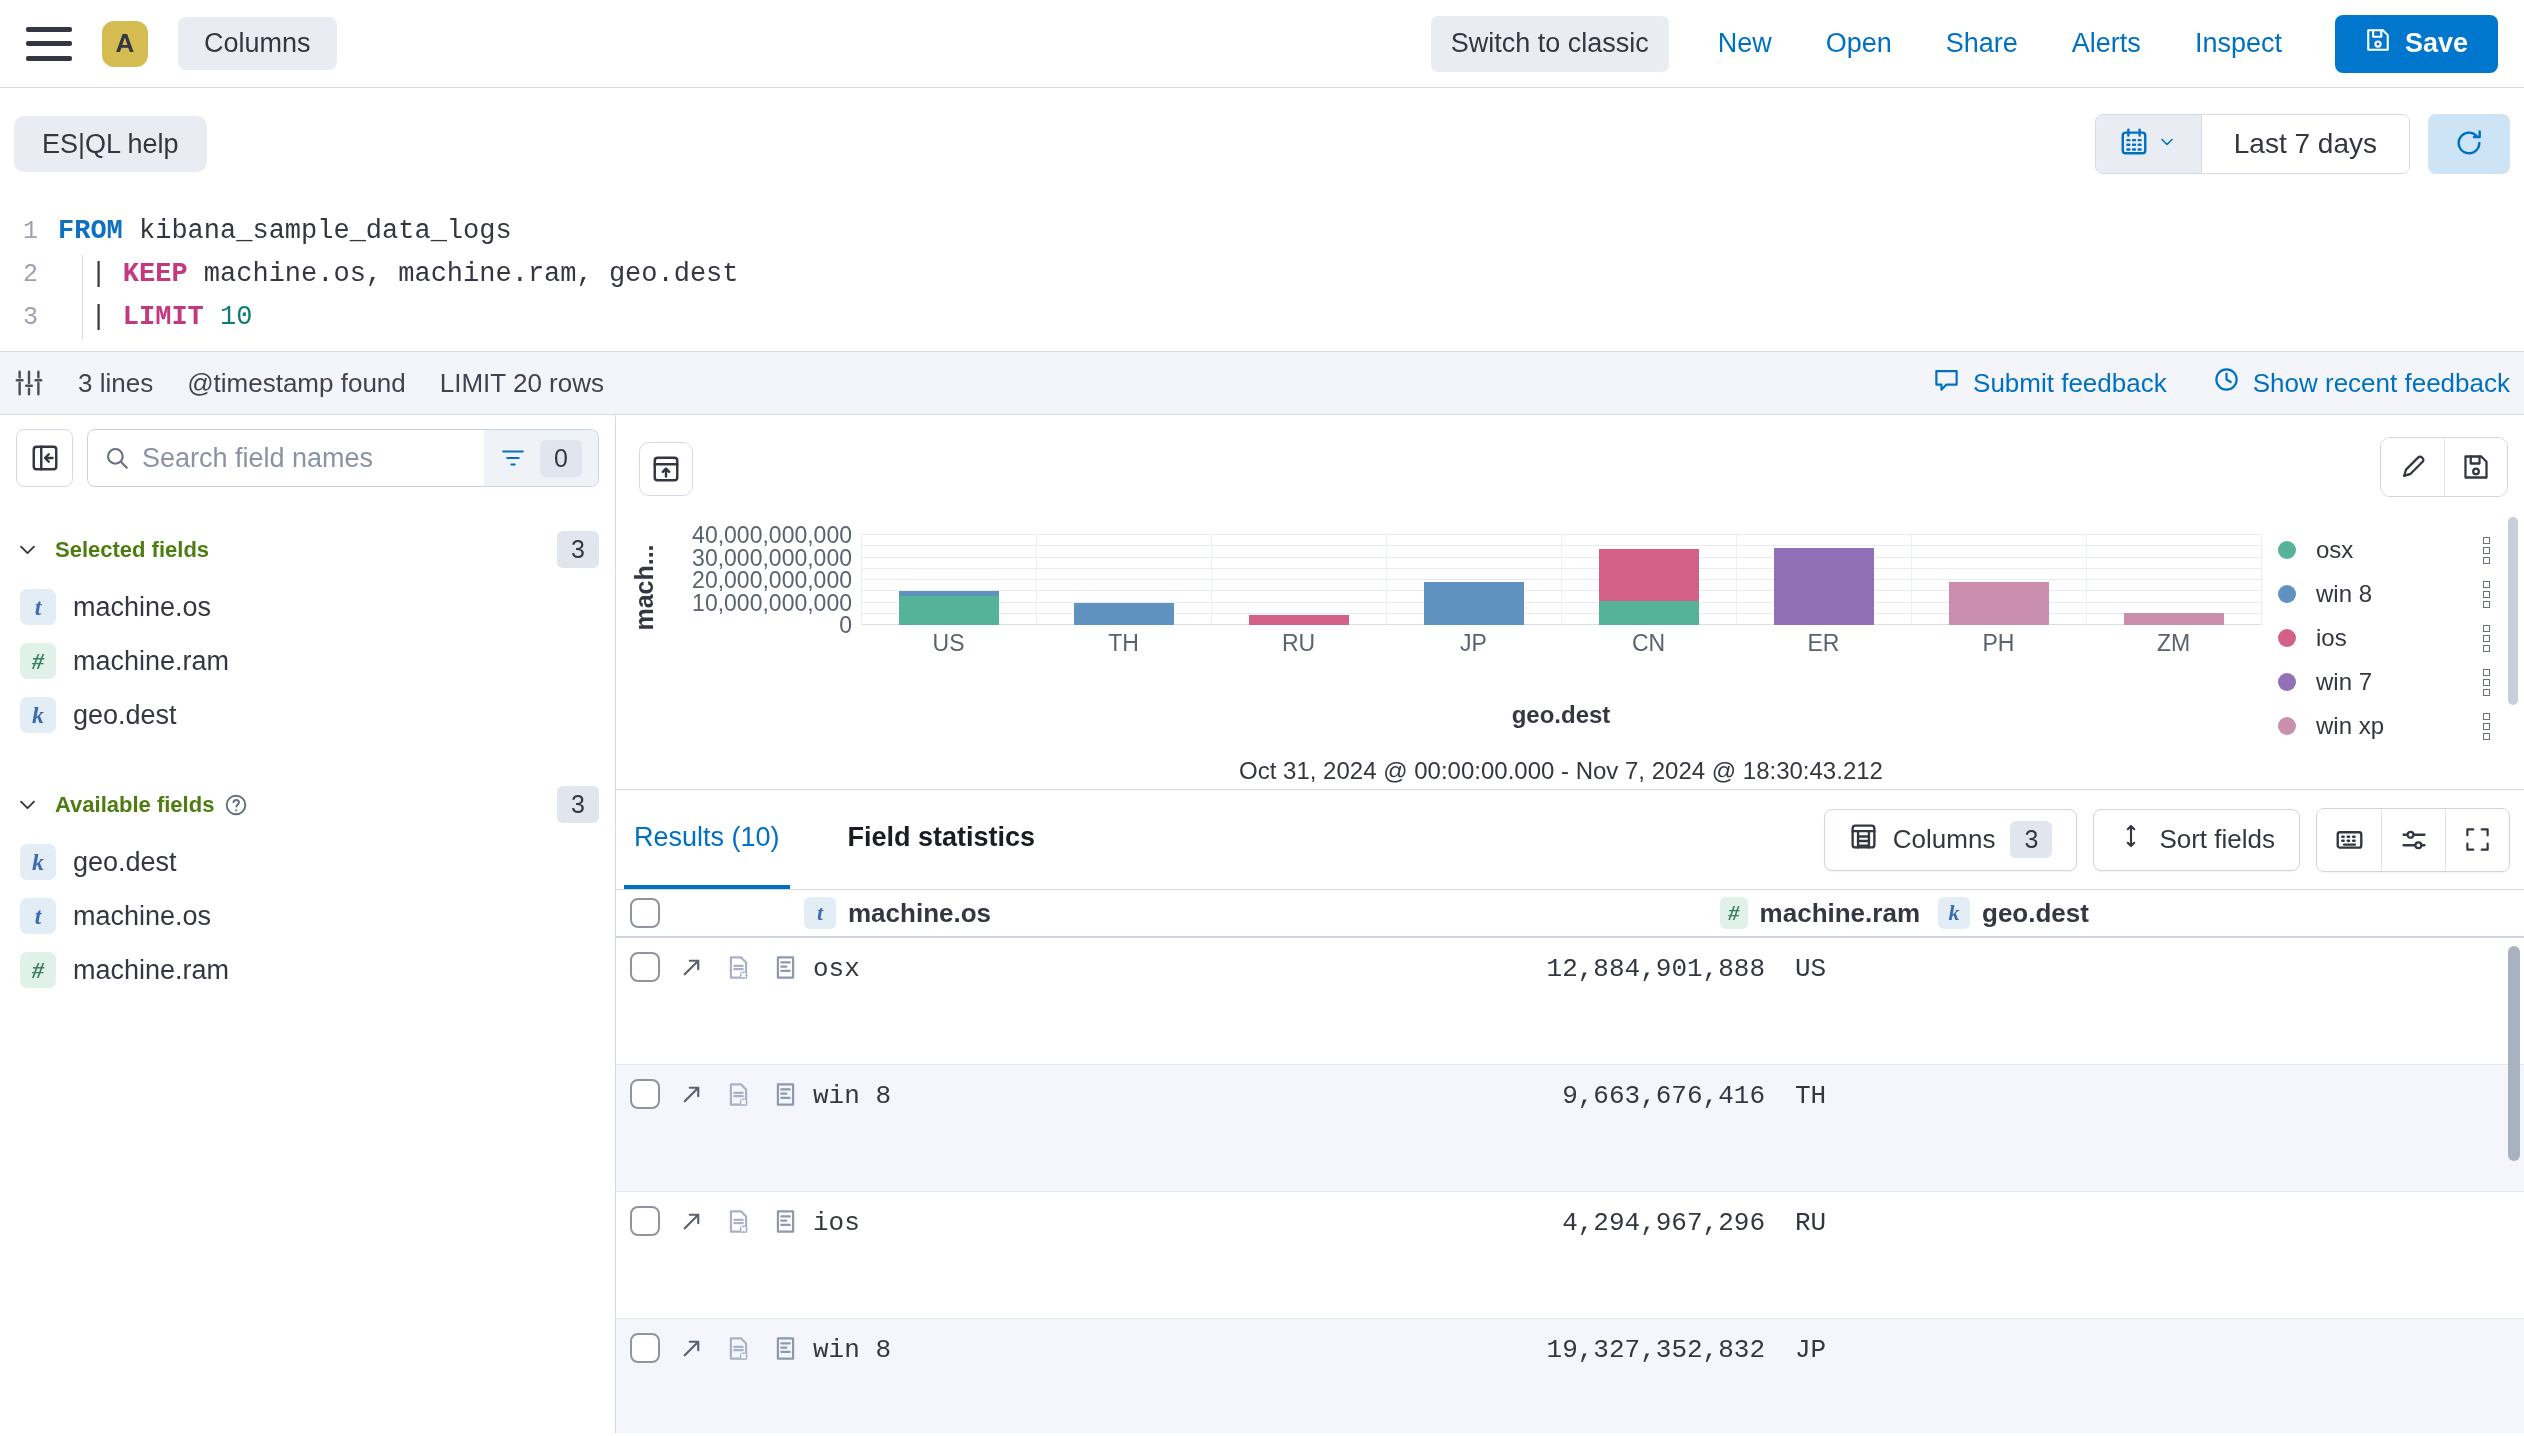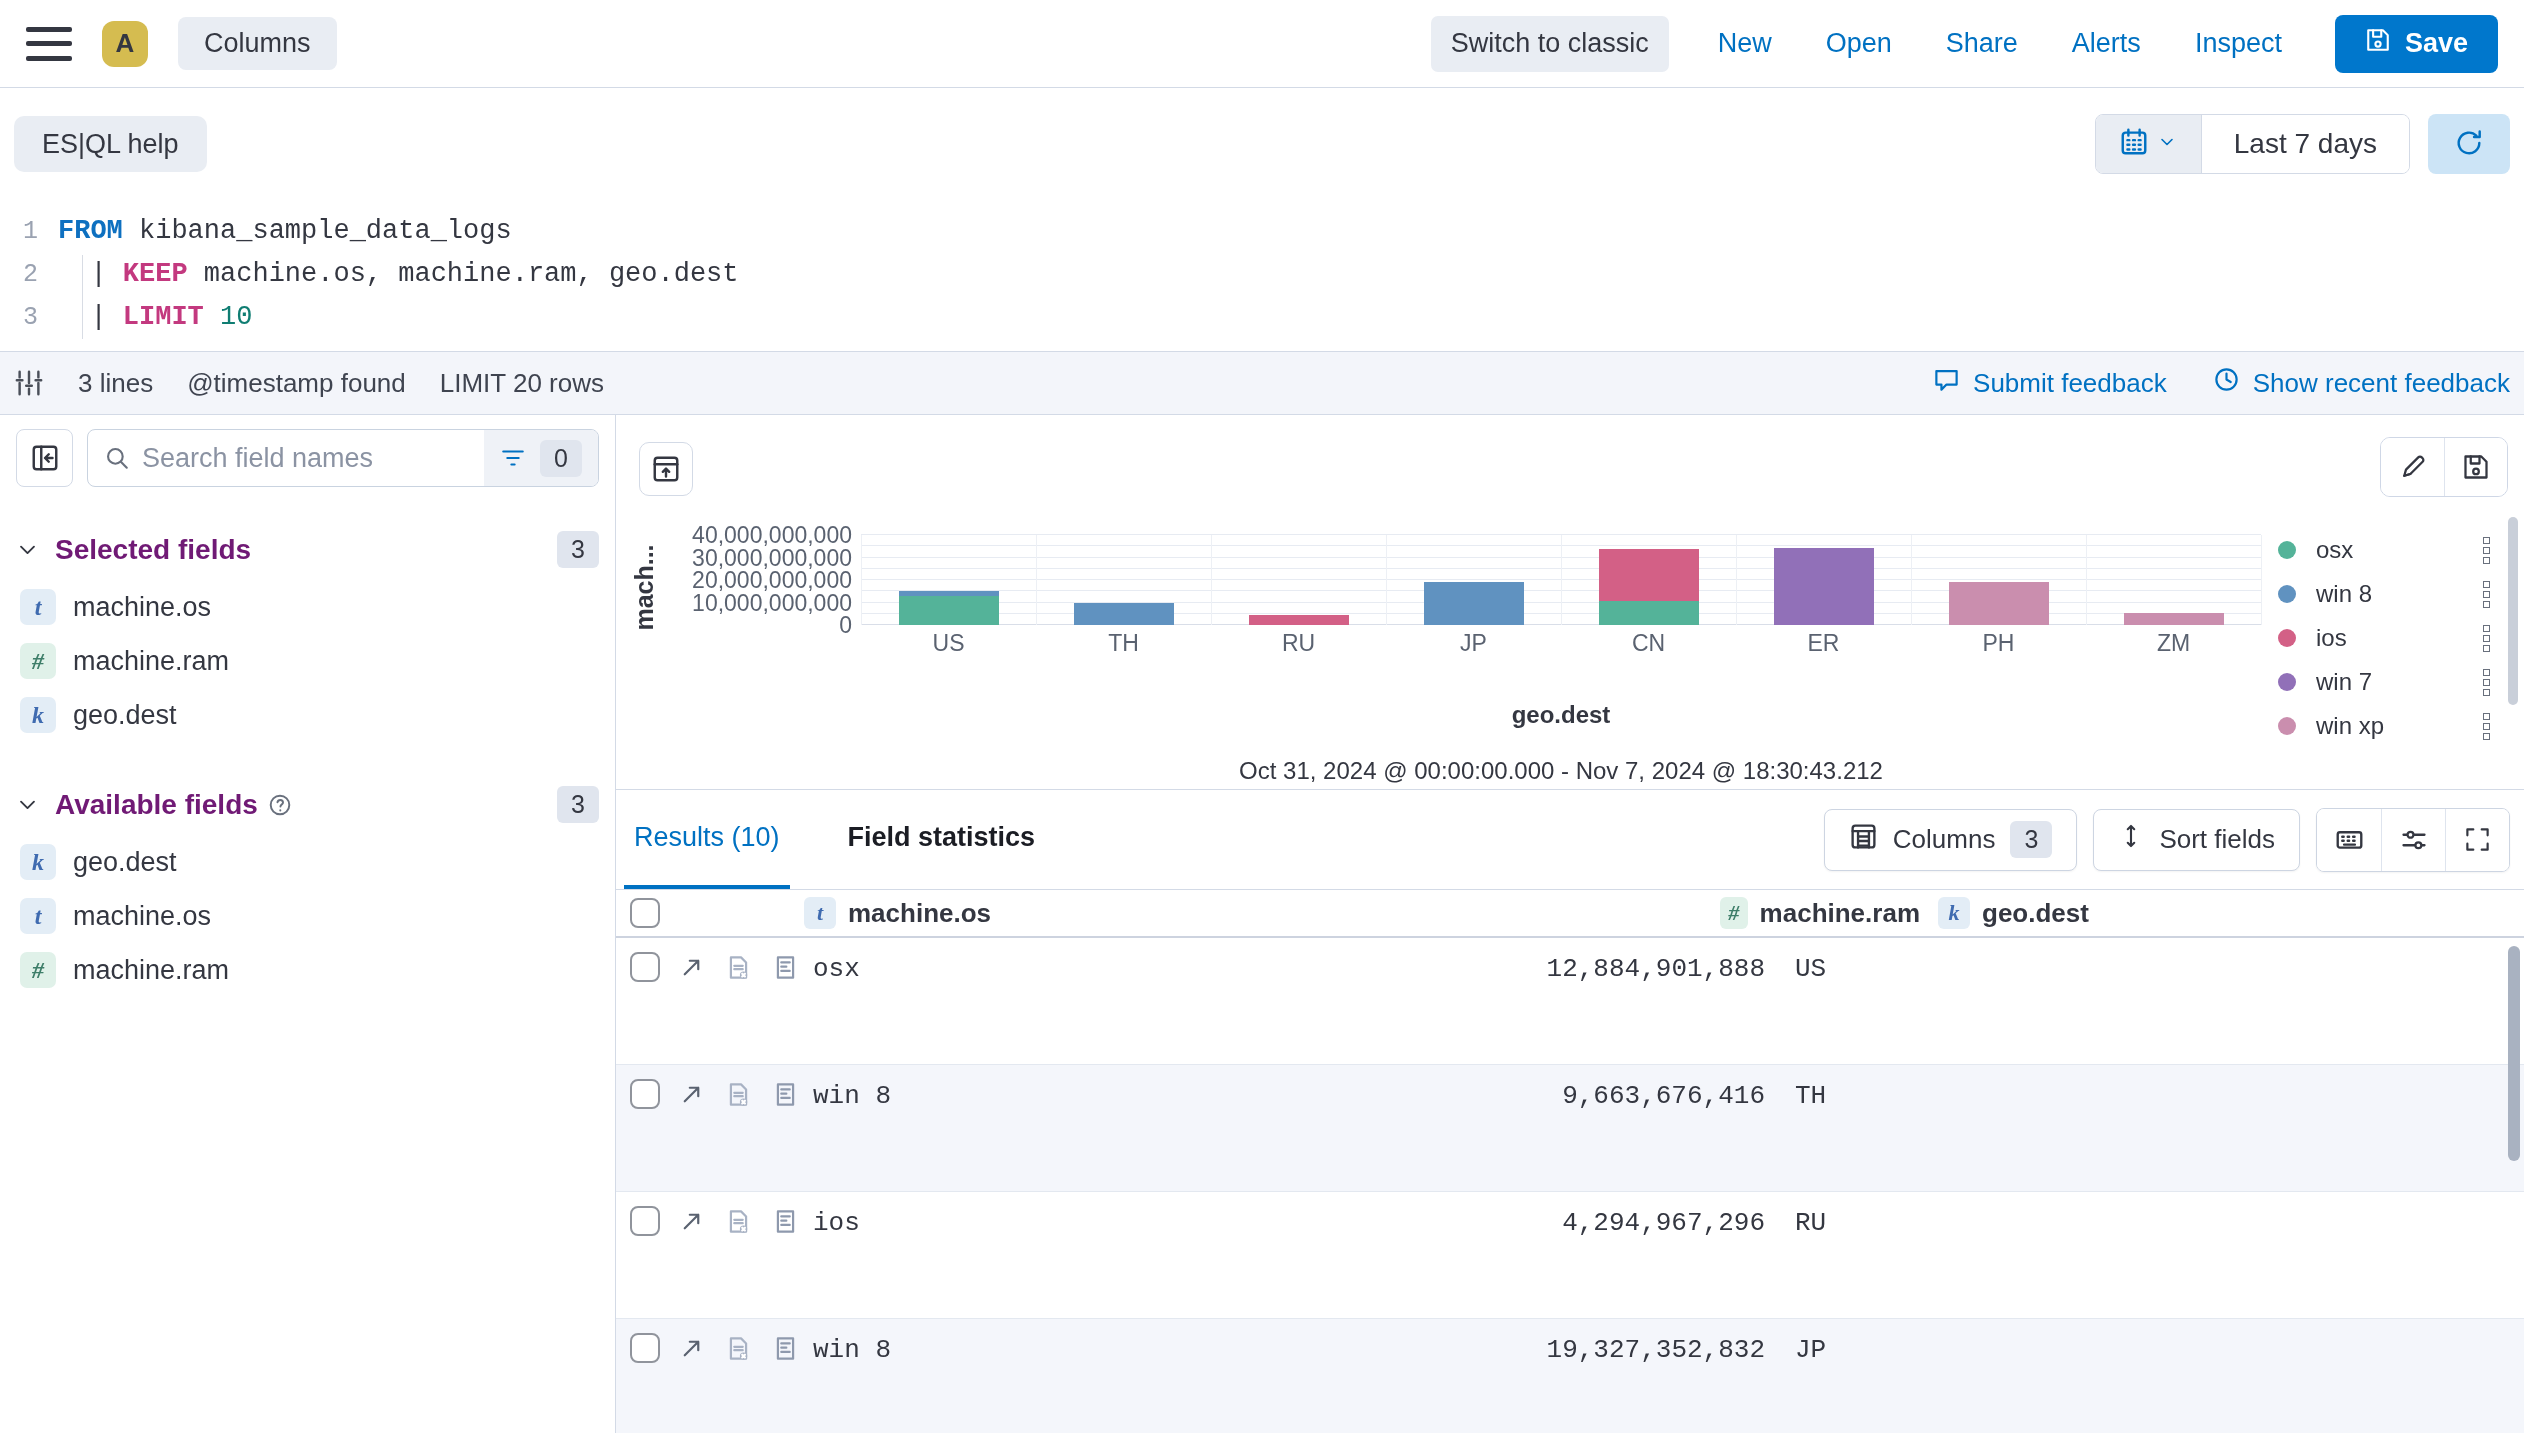--- a/index.html
+++ b/index.html
@@ -58,21 +58,21 @@
   .collapse-btn{width:57px;height:58px;flex:none;border:1px solid var(--border);border-radius:8px;background:#fff;display:flex;align-items:center;justify-content:center;cursor:pointer;color:#343741}
   .searchbox{flex:1;height:58px;border:1px solid #C9D3E0;border-radius:8px;display:flex;align-items:center;overflow:hidden;background:#fff}
   .searchbox .mag{margin-left:16px;color:var(--subtext);display:flex}
   .searchbox input{flex:1;border:none;outline:none;font-size:27px;padding:0 12px;color:#343741;font-family:inherit;min-width:0}
   .searchbox input::placeholder{color:#8B93A3}
   .search-filter{height:100%;background:#EFF2F7;display:flex;align-items:center;gap:14px;padding:0 16px;cursor:pointer}
   .search-filter .funnel{color:var(--blue);display:flex}
   .count-badge{background:var(--badge);border-radius:6px;min-width:42px;padding:4px 10px;text-align:center;font-size:25px;color:#343741}
   .section-header{margin-top:44px;display:flex;align-items:center;cursor:pointer}
   .section-header .chev{display:flex;color:#343741}
-  .section-header .title{margin-left:16px;font-size:28px;font-weight:700;color:#701a75}
+  .section-header .title{margin-left:16px;font-size:22px;font-weight:700;color:#4d7c0f}
   .section-header .help{margin-left:10px;color:var(--subtext);display:flex}
   .section-header .count-badge{margin-left:auto}
   .field-list{margin-top:12px}
   .field-item{height:54px;display:flex;align-items:center;gap:17px;padding-left:4px;cursor:pointer;border-radius:6px}
   .type-badge{width:36px;height:36px;border-radius:7px;display:flex;align-items:center;justify-content:center;font-family:"Liberation Serif",serif;font-style:italic;font-weight:700;font-size:24px;flex:none}
   .type-t,.type-k{background:#E3EDF6;color:#3F6BB0}
   .type-num{background:#E0F1E9;color:#3E7E69}
   .field-name{font-size:27px;color:#343741}
 
   

